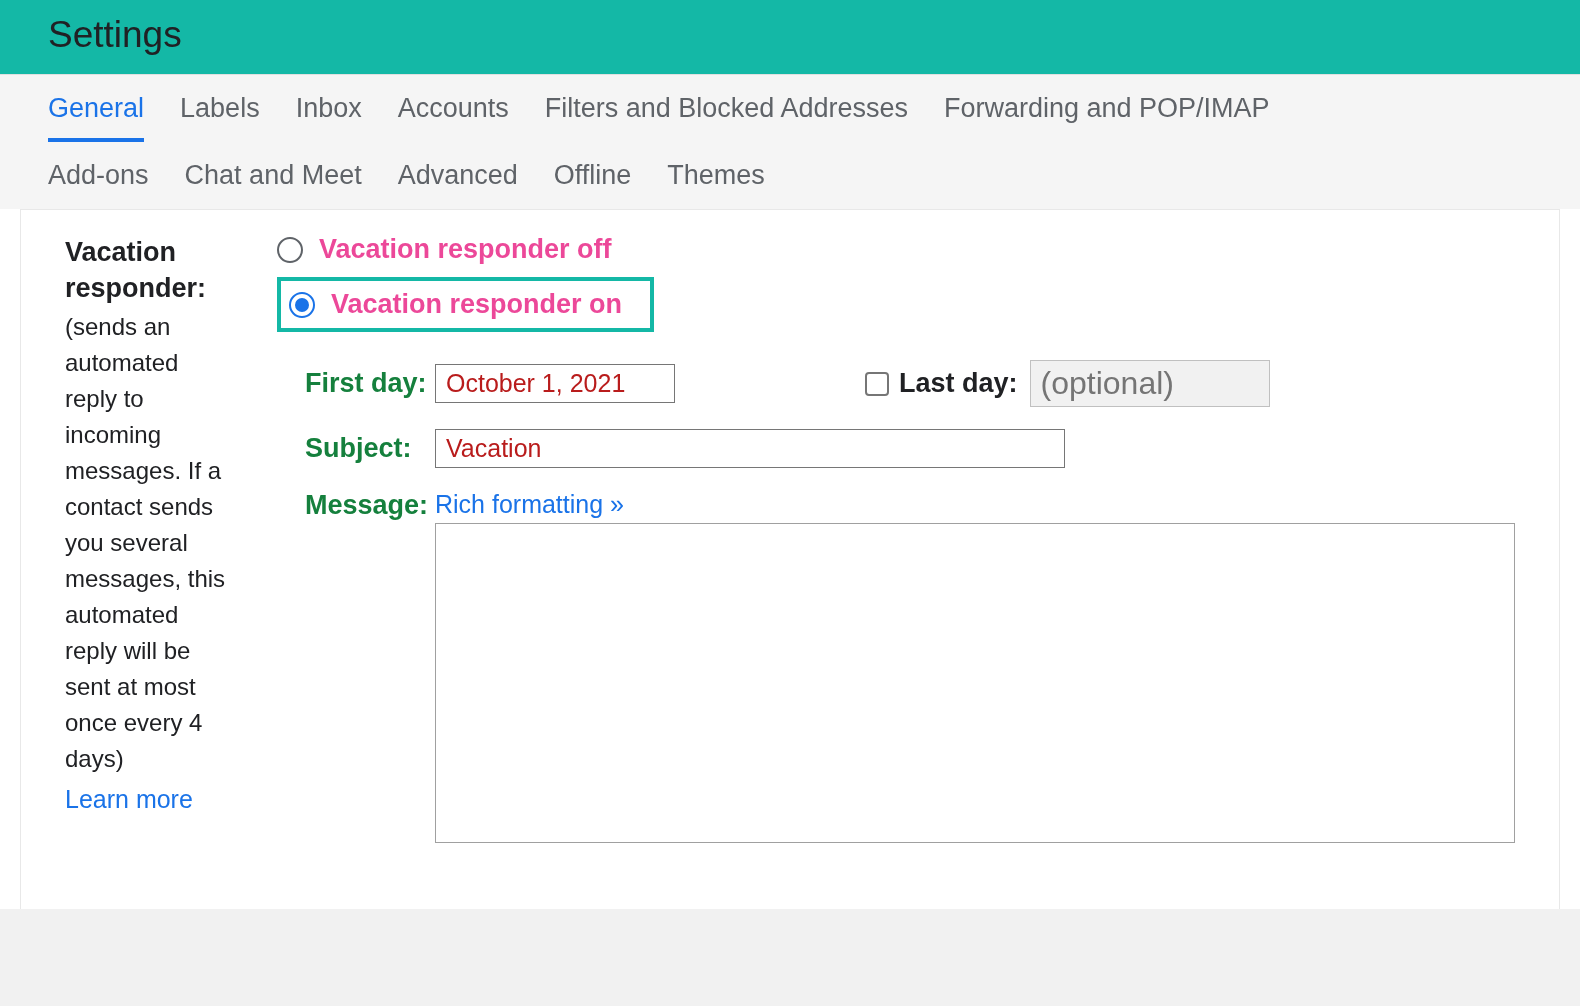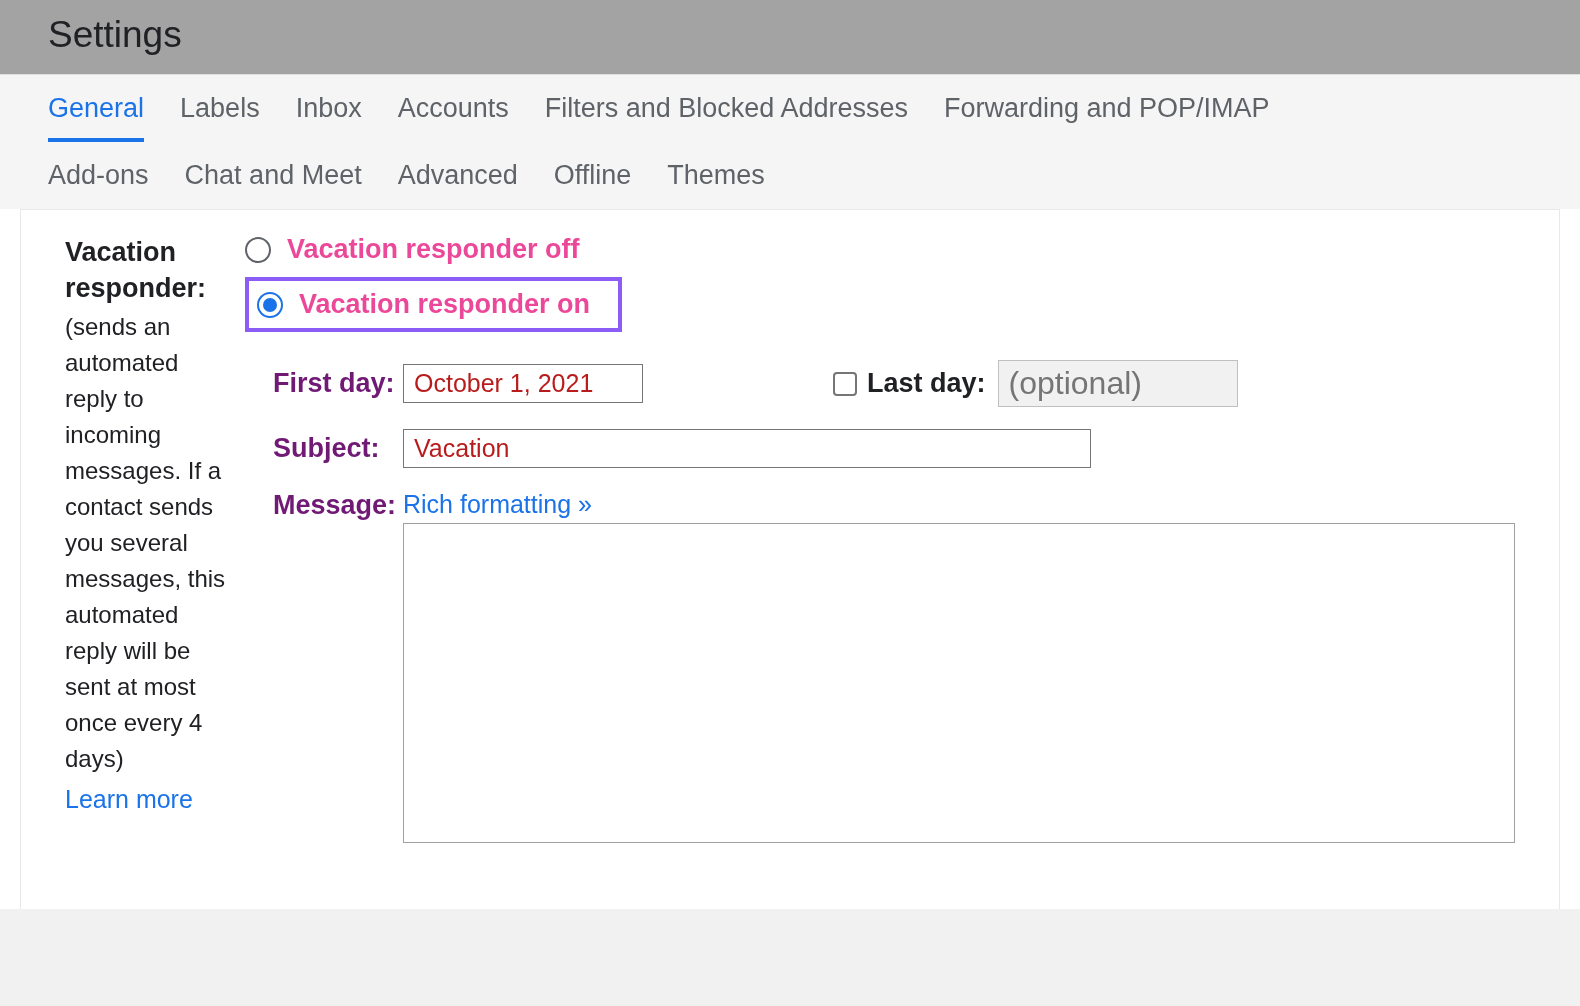--- a/index.html
+++ b/index.html
@@ -13,21 +13,21 @@
       width: 1580px;
       height: 1006px;
       overflow: hidden;
     }
     .page-container {
       background: #fff;
       margin: 0;
     }
     .header {
       padding: 14px 48px 18px 48px;
-      background: #a3a3a3;
+      background: #14b8a6;
       border-bottom: 1px solid #e0e0e0;
     }
     .header h1 {
       font-size: 37px;
       font-weight: 400;
       color: #202124;
       font-family: 'Google Sans', Arial, sans-serif;
     }
     .tabs-wrapper {
       background: #f5f5f5;
@@ -62,20 +62,21 @@
     }
     .content-panel {
       background: #fff;
       margin: 0 20px;
       padding: 24px 44px 0 44px;
       border-left: 1px solid #e8e8e8;
       border-right: 1px solid #e8e8e8;
       border-top: 1px solid #e8e8e8;
       display: flex;
       min-height: 700px;
+      gap: 32px;
     }
     .sidebar-label {
       width: 180px;
       flex-shrink: 0;
       padding-right: 10px;
     }
     .sidebar-label .label-title {
       font-size: 27px;
       font-weight: 700;
       color: #202124;
@@ -100,21 +101,21 @@
       padding-left: 0;
     }
     .radio-row {
       display: flex;
       align-items: center;
       margin-bottom: 12px;
     }
     .highlight-box {
       display: inline-flex;
       align-items: center;
-      border: 4px solid #8b5cf6;
+      border: 4px solid #14b8a6;
       padding: 8px 28px 8px 8px;
       margin-bottom: 10px;
     }
     .radio-outer {
       width: 26px;
       height: 26px;
       border: 2.5px solid #5f6368;
       border-radius: 50%;
       display: inline-flex;
       align-items: center;
@@ -142,37 +143,37 @@
       margin-top: 18px;
     }
     .form-row {
       display: flex;
       align-items: center;
       margin-bottom: 22px;
     }
     .form-label {
       font-size: 27px;
       font-weight: 700;
-      color: #701a75;
+      color: #15803d;
       width: 130px;
       flex-shrink: 0;
     }
     .text-input {
       font-size: 25px;
       padding: 4px 10px;
       border: 1.5px solid #767676;
       background: #fff;
       color: #b91c1c;
       font-family: inherit;
     }
     .first-day-input {
       width: 240px;
     }
     .subject-input {
-      width: 688px;
+      width: 630px;
     }
     .last-day-group {
       display: flex;
       align-items: center;
       margin-left: 190px;
     }
     .checkbox {
       width: 24px;
       height: 24px;
       border: 2px solid #767676;

